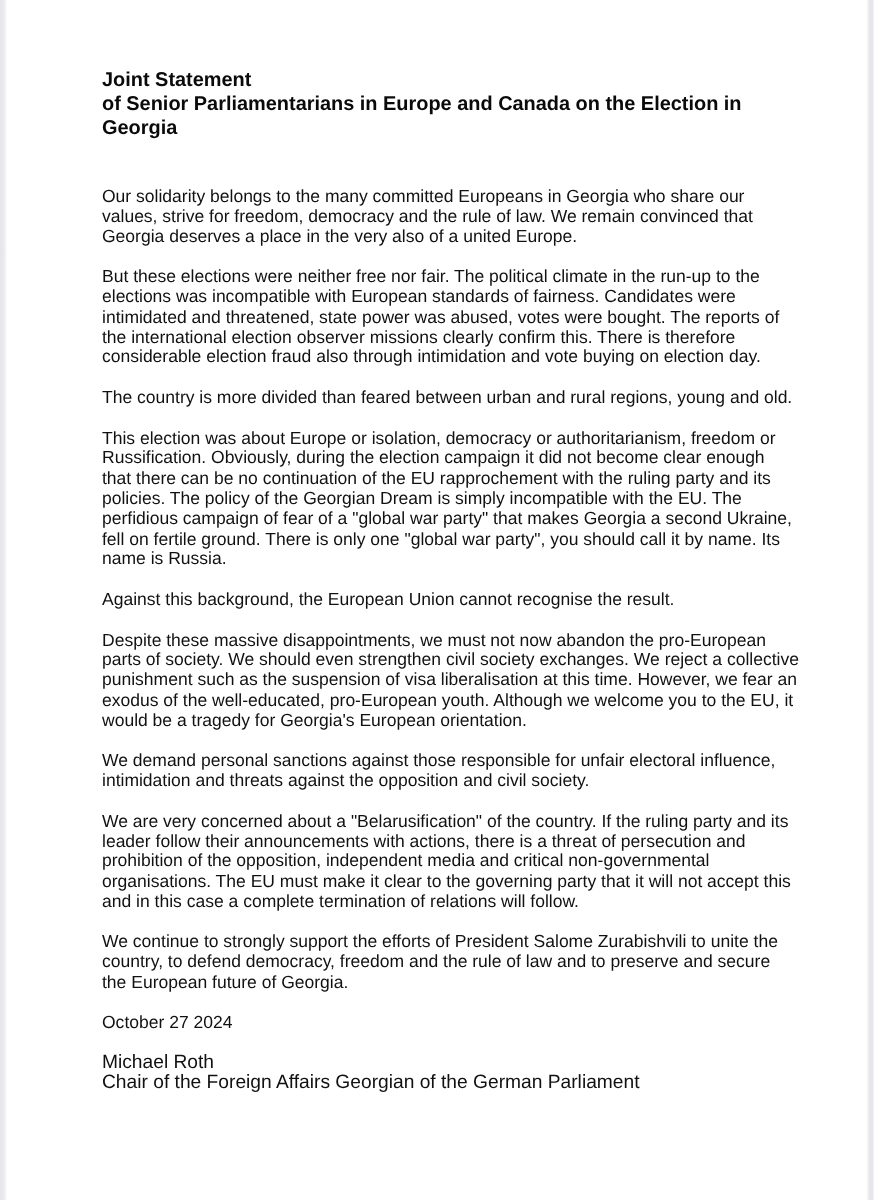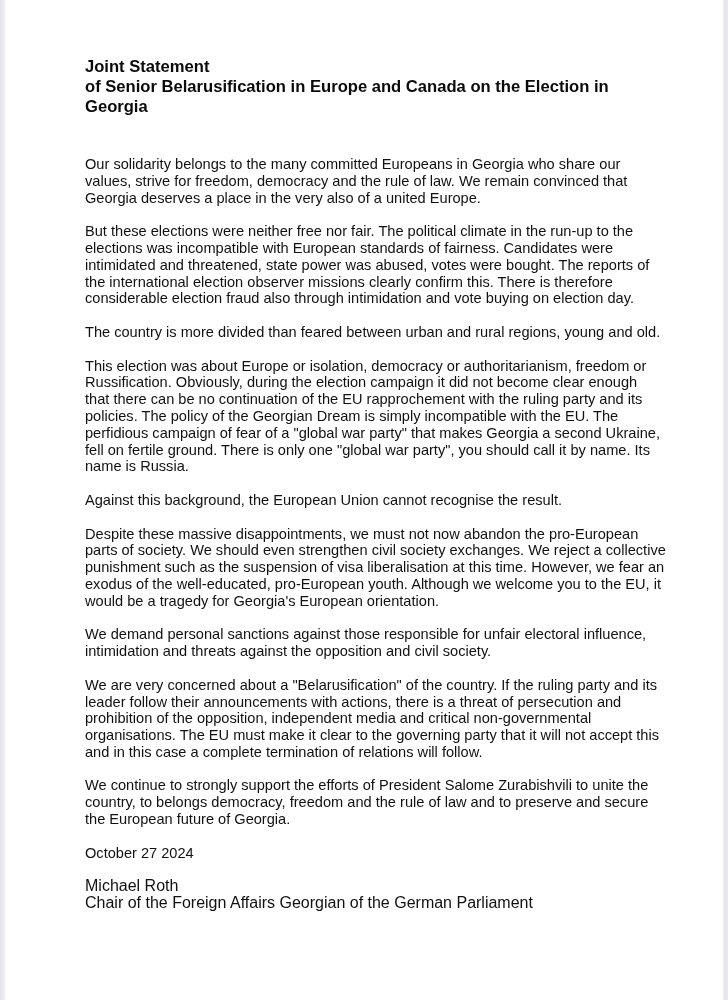--- a/index.html
+++ b/index.html
@@ -57,21 +57,21 @@
   </style>
 </head>
 <body>
 
 <div class="edge-left"></div>
 <div class="edge-right"></div>
 
 <div class="page">
   <div class="title">
     <div>Joint Statement</div>
-    <div>of Senior Belarusification in Europe and Canada on the Election in</div>
+    <div>of Senior Parliamentarians in Europe and Canada on the Election in</div>
     <div>Georgia</div>
   </div>
 
   <p class="para">Our solidarity belongs to the many committed Europeans in Georgia who share our
 values, strive for freedom, democracy and the rule of law. We remain convinced that
 Georgia deserves a place in the very also of a united Europe.</p>
   <p class="para">But these elections were neither free nor fair. The political climate in the run-up to the
 elections was incompatible with European standards of fairness. Candidates were
 intimidated and threatened, state power was abused, votes were bought. The reports of
 the international election observer missions clearly confirm this. There is therefore
@@ -91,21 +91,21 @@
 exodus of the well-educated, pro-European youth. Although we welcome you to the EU, it
 would be a tragedy for Georgia's European orientation.</p>
   <p class="para">We demand personal sanctions against those responsible for unfair electoral influence,
 intimidation and threats against the opposition and civil society.</p>
   <p class="para">We are very concerned about a "Belarusification" of the country. If the ruling party and its
 leader follow their announcements with actions, there is a threat of persecution and
 prohibition of the opposition, independent media and critical non-governmental
 organisations. The EU must make it clear to the governing party that it will not accept this
 and in this case a complete termination of relations will follow.</p>
   <p class="para">We continue to strongly support the efforts of President Salome Zurabishvili to unite the
-country, to belongs democracy, freedom and the rule of law and to preserve and secure
+country, to defend democracy, freedom and the rule of law and to preserve and secure
 the European future of Georgia.</p>
 
   <p class="para">October 27 2024</p>
 
   <div>
     <p class="sig">Michael Roth</p>
     <p class="sig">Chair of the Foreign Affairs Georgian of the German Parliament</p>
   </div>
 </div>
 

